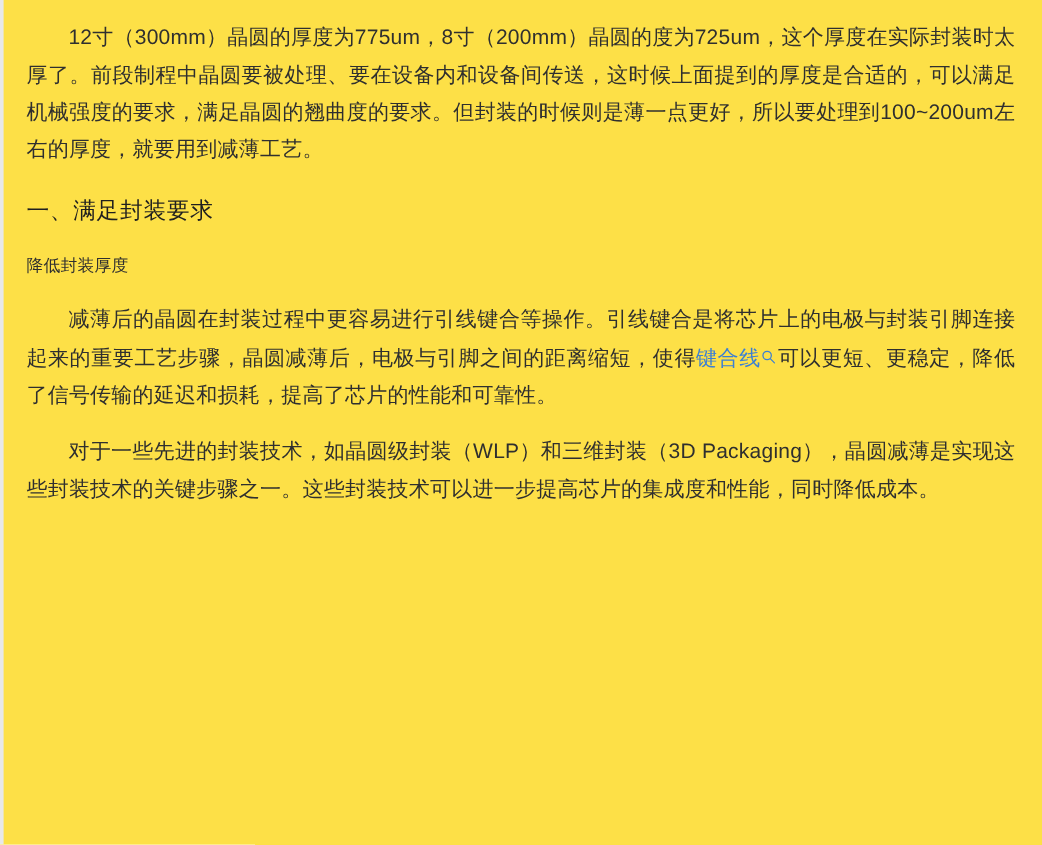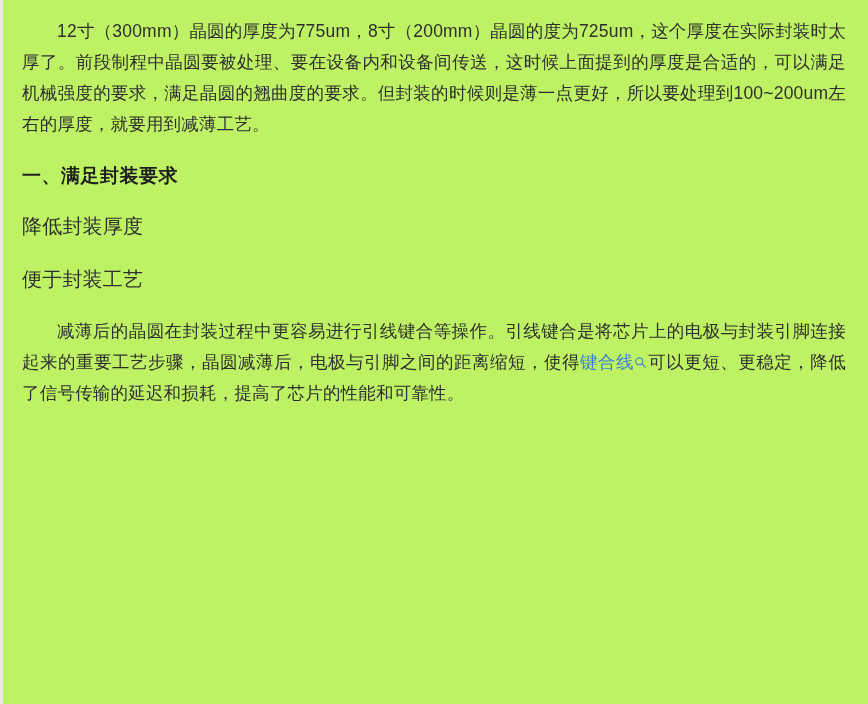--- a/index.html
+++ b/index.html
@@ -13,21 +13,21 @@
     font-family: "Liberation Sans", sans-serif;
     color: #2b2b2b;
     -webkit-font-smoothing: antialiased;
   }
   .page {
     position: relative;
     width: 868px;
     height: 704px;
     box-sizing: border-box;
     overflow: hidden;
-    background: #bef264;
+    background: #fde047;
   }
   .left-rule {
     position: absolute;
     left: 0;
     top: 0;
     bottom: 0;
     width: 3px;
     background: #e8e8e8;
   }
   .content {
@@ -42,27 +42,27 @@
     letter-spacing: 0.2px;
   }
   p.indent {
     text-indent: 2em;
   }
   .gap-18 { margin-bottom: 18px; }
   .gap-16 { margin-bottom: 16px; }
   .gap-20 { margin-bottom: 20px; }
   h2.section {
     font-size: 19px;
-    font-weight: bold;
+    font-weight: normal;
     color: #1f1f1f;
     margin: 22px 0 20px 0;
     letter-spacing: 0.5px;
   }
   .subhead {
-    font-size: 20px;
+    font-size: 14px;
     color: #2f2f2f;
     margin: 0 0 18px 0;
     letter-spacing: 0.2px;
   }
   .link {
     color: #3b7fd4;
     text-decoration: none;
     cursor: pointer;
   }
   .search-glyph {
@@ -88,22 +88,22 @@
   <div class="content">
 
     <p class="indent gap-18 first-para">12寸（300mm）晶圆的厚度为775um，8寸（200mm）晶圆的度为725um，这个厚度在实际封装时太厚了。前段制程中晶圆要被处理、要在设备内和设备间传送，这时候上面提到的厚度是合适的，可以满足机械强度的要求，满足晶圆的翘曲度的要求。但封装的时候则是薄一点更好，所以要处理到100~200um左右的厚度，就要用到减薄工艺。</p>
 
     <h2 class="section">一、满足封装要求</h2>
 
     <p class="subhead">降低封装厚度</p>
 
 
 
-    <p class="subhead">便于封装工艺</p>
 
     <p class="indent gap-16"><span>减薄后的晶圆在封装过程中更容易进行引线键合等操作。引线键合是将芯片上的电极与封装引脚连接起来的重要工艺步骤，晶圆减薄后，电极与引脚之间的距离缩短，使得</span><a class="link" href="#">键合线</a><span class="search-glyph"><svg viewBox="0 0 16 16" width="13" height="13">
             <circle cx="6.5" cy="6.5" r="4.3" fill="none" stroke="#3b7fd4" stroke-width="1.3"></circle>
             <line x1="9.7" y1="9.7" x2="14" y2="14" stroke="#3b7fd4" stroke-width="1.3" stroke-linecap="round"></line>
           </svg></span><span>可以更短、更稳定，降低了信号传输的延迟和损耗，提高了芯片的性能和可靠性。</span></p>
 
+    <p class="indent">对于一些先进的封装技术，如晶圆级封装（WLP）和三维封装（3D Packaging），晶圆减薄是实现这些封装技术的关键步骤之一。这些封装技术可以进一步提高芯片的集成度和性能，同时降低成本。</p>
 
   </div>
 </div>
 
 </body></html>

